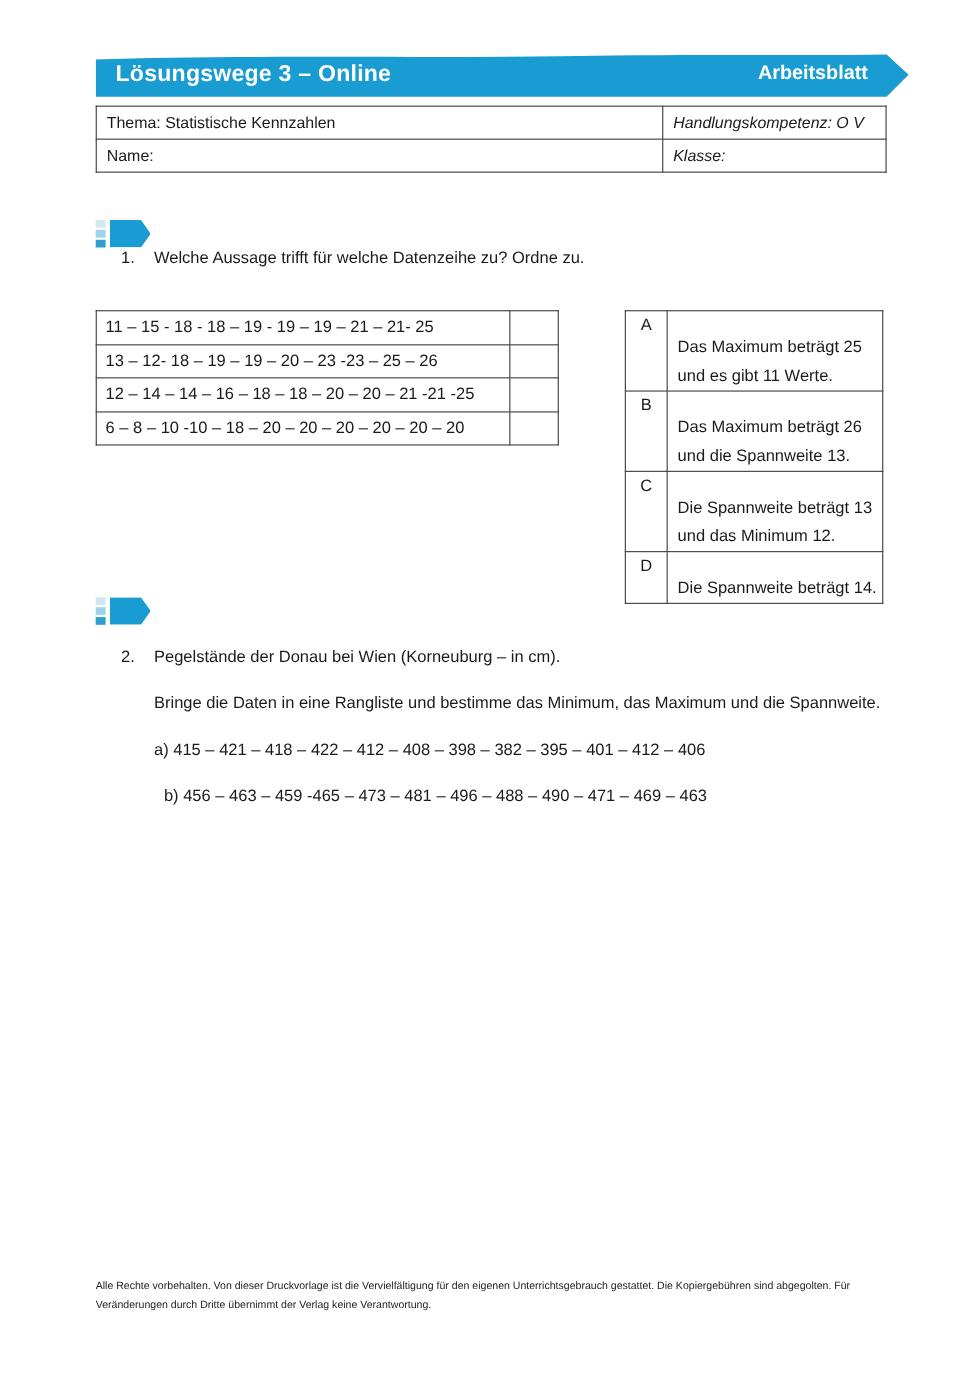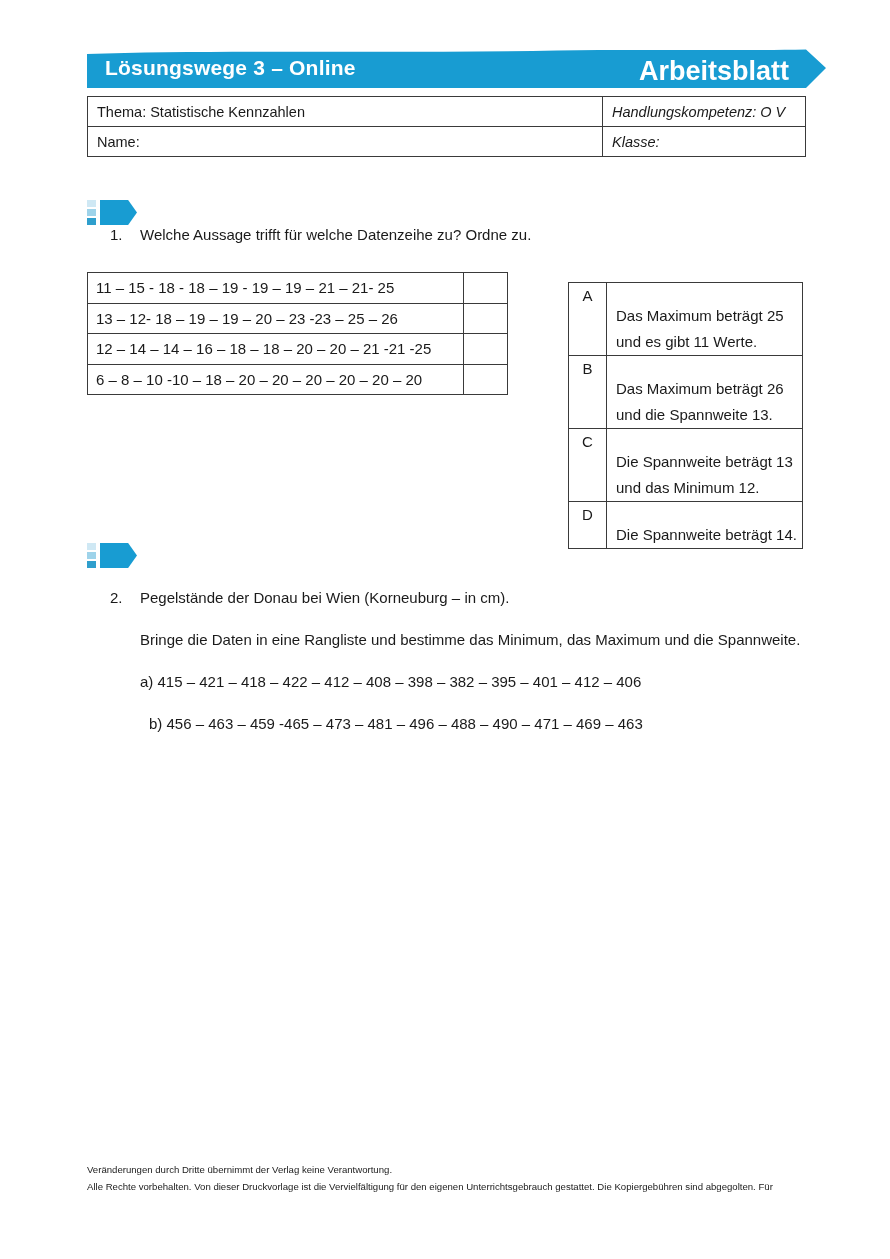--- a/index.html
+++ b/index.html
@@ -23,21 +23,21 @@
     width: 740px; height: 42px;
   }
   .banner svg { position: absolute; left: 0; top: 0; }
   .banner-text-left {
     position: absolute; left: 18px; top: 9px;
     color: #ffffff; font-size: 21px; font-weight: bold;
     letter-spacing: 0.2px;
   }
   .banner-text-right {
     position: absolute; right: 38px; top: 9px;
-    color: #ffffff; font-size: 27px; font-weight: bold;
+    color: #ffffff; font-size: 18px; font-weight: bold;
   }
 
   
   .meta-table {
     position: absolute; left: 87px; top: 96px;
     width: 718px; border-collapse: collapse;
     table-layout: fixed;
     padding-left: 28px;
   }
   .meta-table td {
@@ -65,21 +65,21 @@
     background: #189cd2;
     clip-path: polygon(0 0, 76% 0, 100% 50%, 76% 100%, 0 100%);
   }
 
   
   .task-line { position: absolute; font-size: 15px; white-space: nowrap; }
   .task-num { display: inline-block; width: 30px; }
 
   
   .data-table {
-    position: absolute; left: 87px; top: 272px;
+    position: absolute; left: 87px; top: 282px;
     width: 420px; border-collapse: collapse; table-layout: fixed;
   }
   .data-table td {
     border: 1.6px solid #3a3a3a;
     height: 30.5px;
     font-size: 15px;
     padding: 0 0 0 8px;
     vertical-align: middle;
     white-space: nowrap;
     background: #ffffff;
@@ -211,17 +211,17 @@
   </div>
 
   <div class="task-line" style="left:110px; top:589px;">
     <span class="task-num">2.</span><span>Pegelstände der Donau bei Wien (Korneuburg – in cm).</span>
   </div>
   <div class="task-line" style="left:140px; top:631px;">Bringe die Daten in eine Rangliste und bestimme das Minimum, das Maximum und die Spannweite.</div>
   <div class="task-line" style="left:140px; top:673px;">a) 415 – 421 – 418 – 422 – 412 – 408 – 398 – 382 – 395 – 401 – 412 – 406</div>
   <div class="task-line" style="left:149px; top:715px;">b) 456 – 463 – 459 -465 – 473 – 481 – 496 – 488 – 490 – 471 – 469 – 463</div>
 
   <div class="footer">
+    <div>Alle Rechte vorbehalten. Von dieser Druckvorlage ist die Vervielfältigung für den eigenen Unterrichtsgebrauch gestattet.  Die Kopiergebühren sind abgegolten. Für</div>
     <div>Veränderungen durch Dritte übernimmt der Verlag keine Verantwortung.</div>
-    <div>Alle Rechte vorbehalten. Von dieser Druckvorlage ist die Vervielfältigung für den eigenen Unterrichtsgebrauch gestattet.  Die Kopiergebühren sind abgegolten. Für</div>
   </div>
 
 </div>
 
 </body></html>

